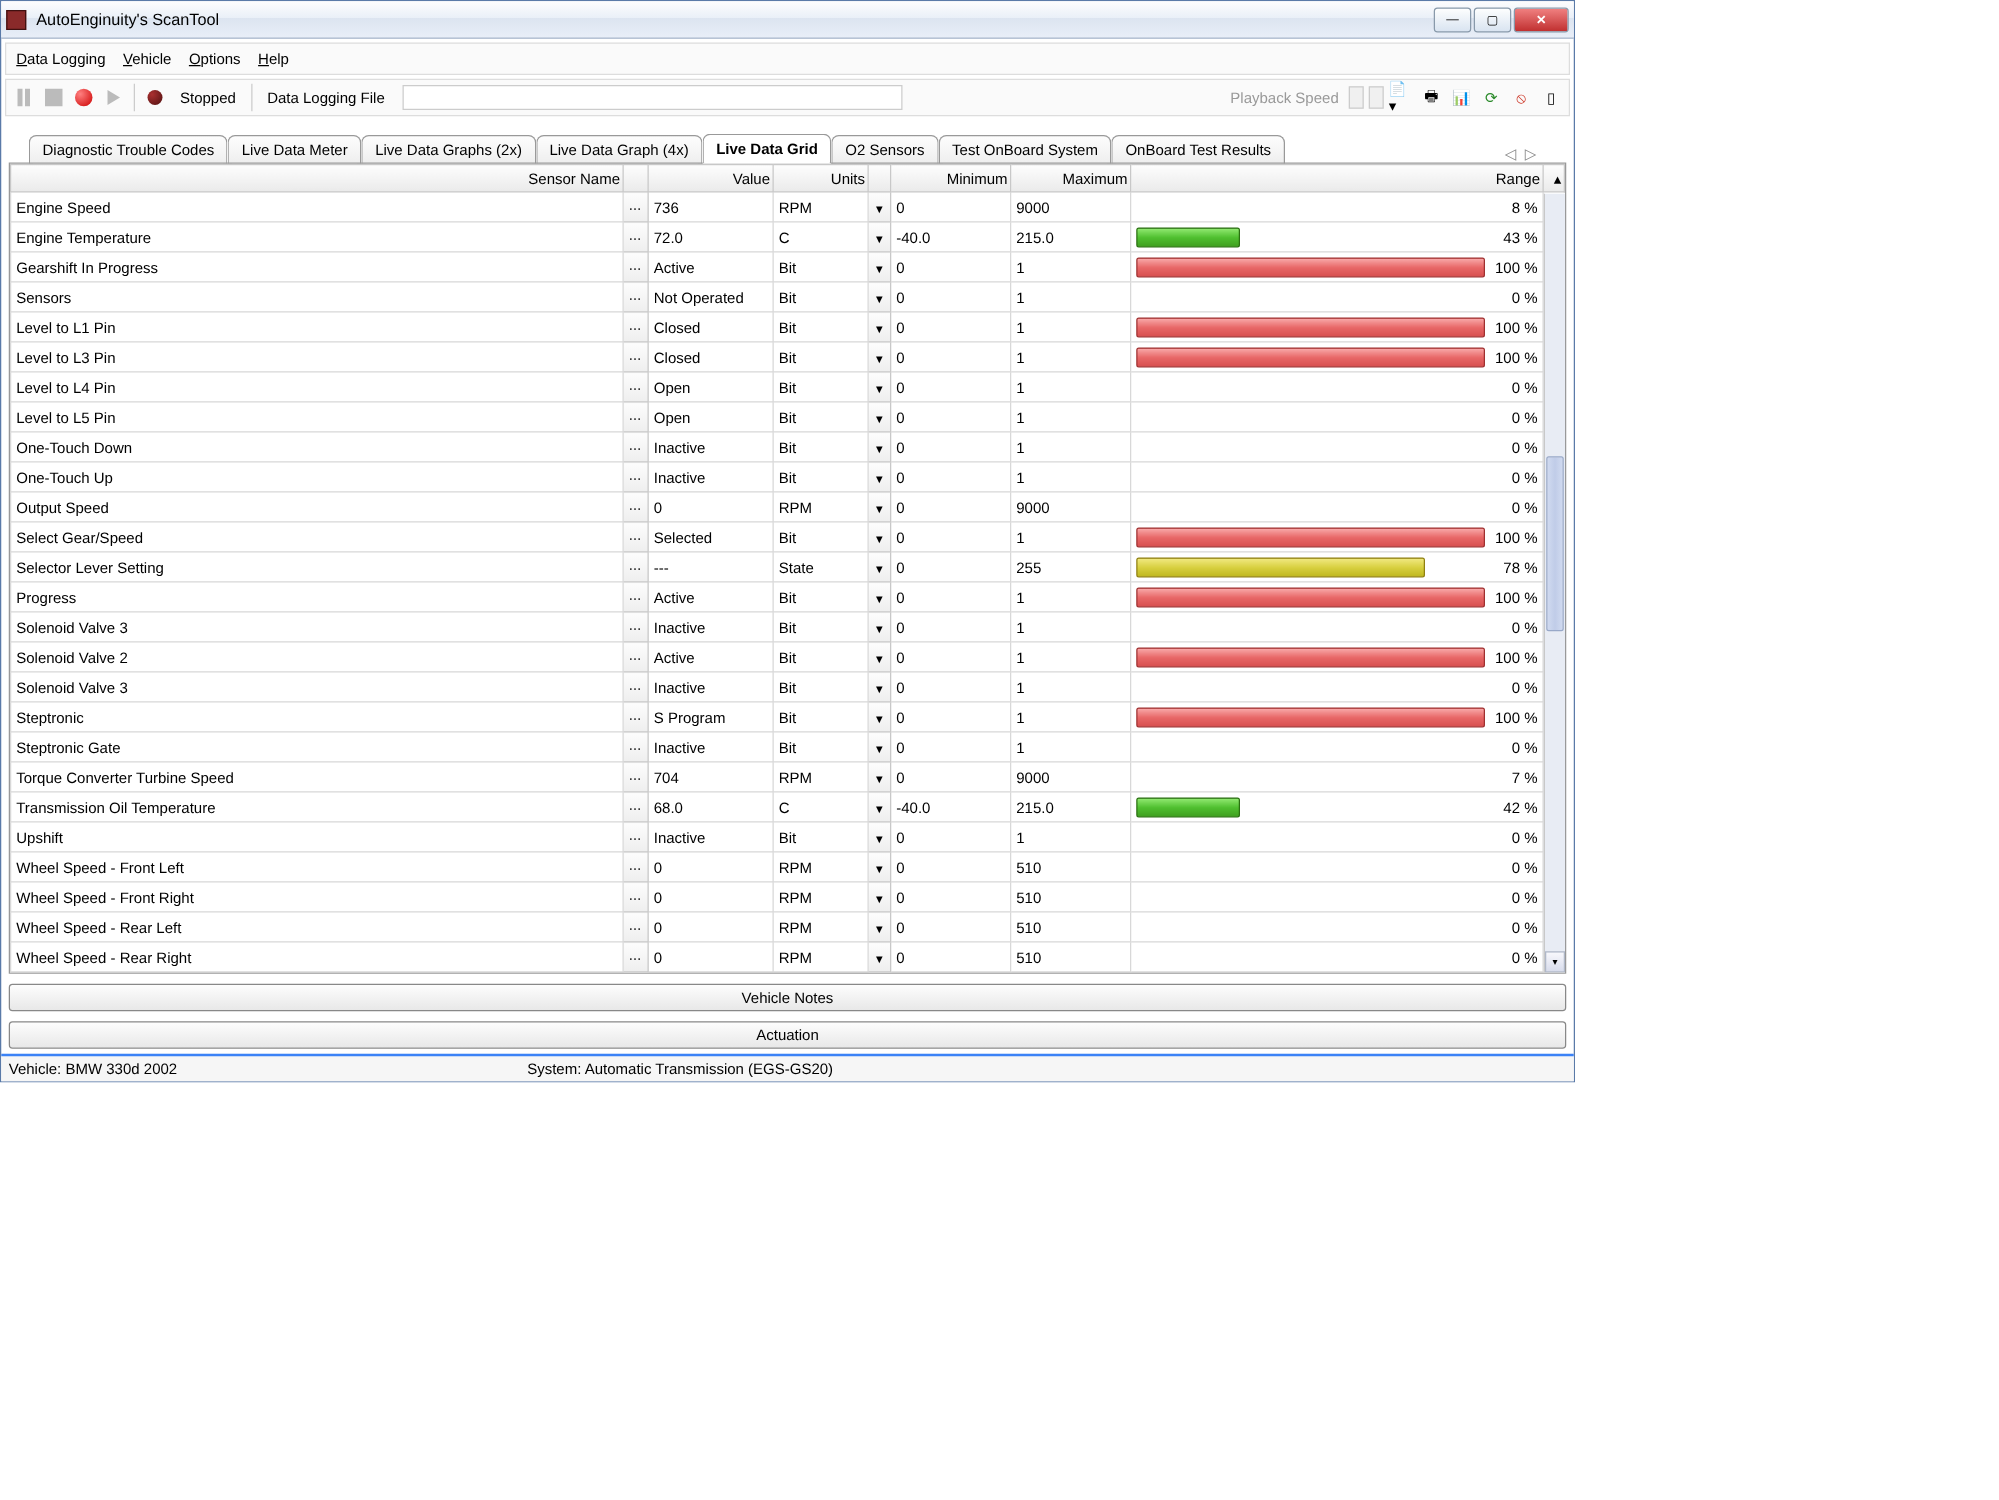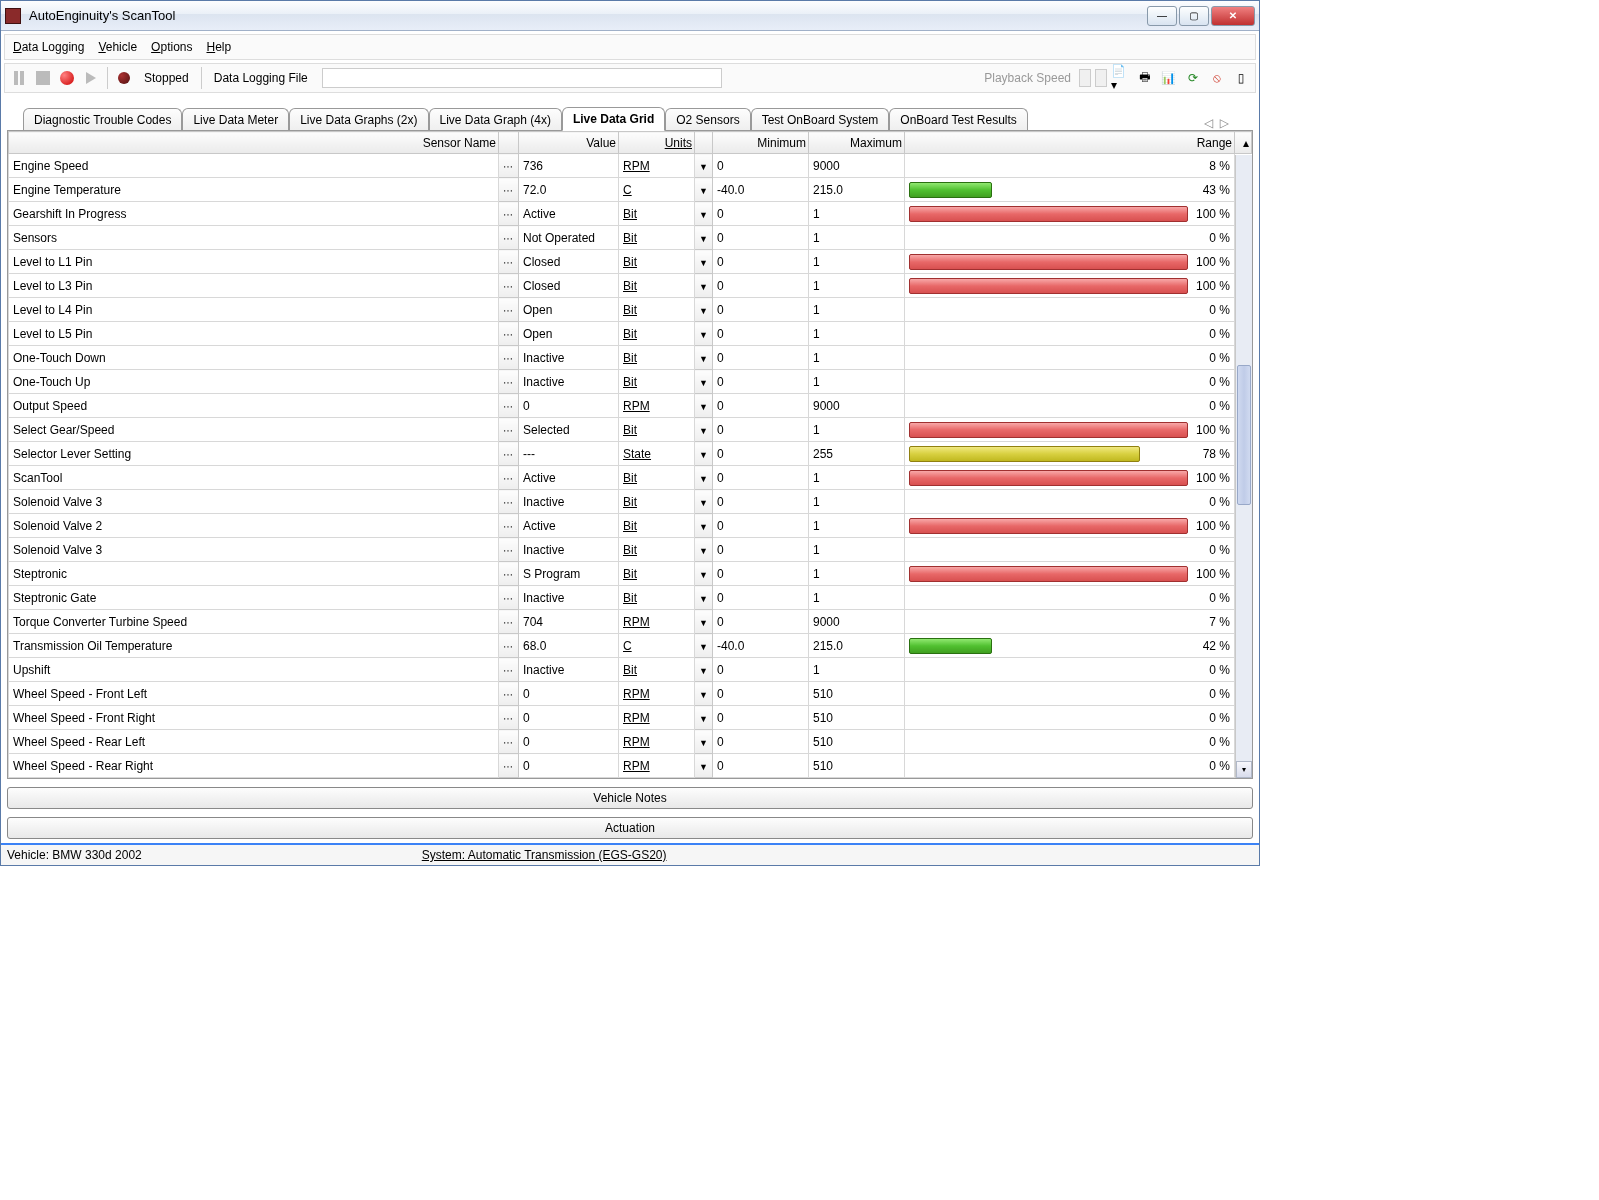--- a/index.html
+++ b/index.html
@@ -26,40 +26,40 @@
   .tab { padding: 4px 10px; border:1px solid #999; border-bottom:none; background: linear-gradient(to bottom,#fdfdfd,#eee); border-radius: 6px 6px 0 0; margin-right:0; position:relative; top:1px; cursor:pointer; font-size:12px;}
   .tab.active { background: #fff; font-weight: bold; z-index:2; border-bottom:1px solid #fff;}
   .tabarrows { margin-left:auto; color:#888; display:flex; gap:6px; padding-right:8px;}
   .gridwrap { border:1px solid #999; margin: 0 6px; max-height: 700px; overflow:hidden; position:relative;}
   table.grid { width: 100%; border-collapse: collapse; }
   table.grid th { text-align:right; font-weight:normal; background: linear-gradient(to bottom,#fdfdfd,#eaeaea); border:1px solid #c8c8c8; padding: 3px 2px; height:22px;}
   table.grid td { border:1px solid #d8d8d8; padding: 2px 4px; height:24px; vertical-align:middle;}
   .col-name { width: 490px; }
   .col-dots { width: 18px; text-align:center; cursor:pointer; background:linear-gradient(to bottom,#fdfdfd,#eee); border:1px solid #c8c8c8 !important;}
   .col-value { width: 100px; }
-  .col-units { width: 76px; text-decoration: underline; }
+  .col-units { width: 76px; }
   .col-dd { width: 18px; text-align:center; cursor:pointer; background:linear-gradient(to bottom,#fdfdfd,#eee); border:1px solid #c8c8c8 !important;}
   .col-min { width: 96px; }
   .col-max { width: 96px; }
   .col-range { }
   .range-cell { display:flex; align-items:center; gap:8px; }
   .bar { height:16px; border:0; border-radius:2px; position:relative;}
   .bar.red { background: linear-gradient(to bottom, #f8a8a8, #e86868, #d85050); border:1px solid #a03030;}
   .bar.green { background: linear-gradient(to bottom, #90e870, #50c030, #40a020); border:1px solid #2a7010;}
   .bar.yellow { background: linear-gradient(to bottom, #f0e880, #d8d040, #c0b820); border:1px solid #908010;}
   .pct { margin-left:auto; white-space:nowrap; }
   .vscroll-outer { position:absolute; right:0; top:24px; bottom:0; width:17px; background:#e8ecf4; border-left:1px solid #c8c8c8; display:flex; flex-direction:column;}
   .vscroll-btn { height:17px; background:linear-gradient(to bottom,#f8f8fc,#d8dcec); border:1px solid #b0b8c8; display:flex; align-items:center;justify-content:center; font-size:8px; cursor:pointer;}
   .vscroll-track{ flex:1; position:relative;}
   .vscroll-thumb{ position:absolute; left:1px; right:1px; top:210px; height:140px; background:linear-gradient(to right,#d0daf0,#c0cce8,#d0daf0); border:1px solid #98a8c8; border-radius:2px;}
   .bottom-btns { padding: 8px 6px 4px 6px; display:flex; gap:8px;flex-direction:column;}
   .bottom-btns button { padding: 3px 10px; border:1px solid #888; background:linear-gradient(to bottom,#fdfdfd,#e8e8e8); border-radius:3px; cursor:pointer; font-size:12px;}
   .statusbar { display:flex; border-top:2px solid #3b82f6; padding:3px 6px; font-size:12px; background:#f6f6f6;}
   .statusbar .stcell { padding-right: 40px; }
-  .stcell.sys { margin-left: 240px; text-decoration: underline;}
+  .stcell.sys { margin-left: 240px;}
   .dd-caret { font-size:9px; }
   .dots { font-size:10px; letter-spacing:1px;}
   .redcircle{width:14px;height:14px;border-radius:50%;background:radial-gradient(circle at 30% 30%, #ff8080, #cc0000);}
   .darkred{width:12px;height:12px;border-radius:50%;background: radial-gradient(circle at 30% 30%,#aa3030,#501010);}
   .graysq{width:14px;height:14px;background:#bbb;}
   .pausebars{display:flex;gap:2px;}
   .pausebars span{width:4px;height:14px;background:#bbb;}
   .playtri{width:0;height:0;border-left:10px solid #bbb;border-top:6px solid transparent;border-bottom:6px solid transparent;}
 </style>
 </head>
@@ -342,21 +342,21 @@
             <td class="col-max">255</td>
             <td class="col-range">
               <div class="range-cell">
                 <div class="bar yellow" style="width:72%"></div>
                 <span class="pct">78 %</span>
               </div>
             </td>
             <td style="border:none;background:transparent;"></td>
           </tr>
           <tr>
-            <td class="col-name">ScanTool</td>
+            <td class="col-name">Progress</td>
             <td class="col-dots"><span class="dots">⋯</span></td>
             <td class="col-value">Active</td>
             <td class="col-units">Bit</td>
             <td class="col-dd"><span class="dd-caret">▼</span></td>
             <td class="col-min">0</td>
             <td class="col-max">1</td>
             <td class="col-range">
               <div class="range-cell">
                 <div class="bar red" style="width:88%"></div>
                 <span class="pct">100 %</span>

